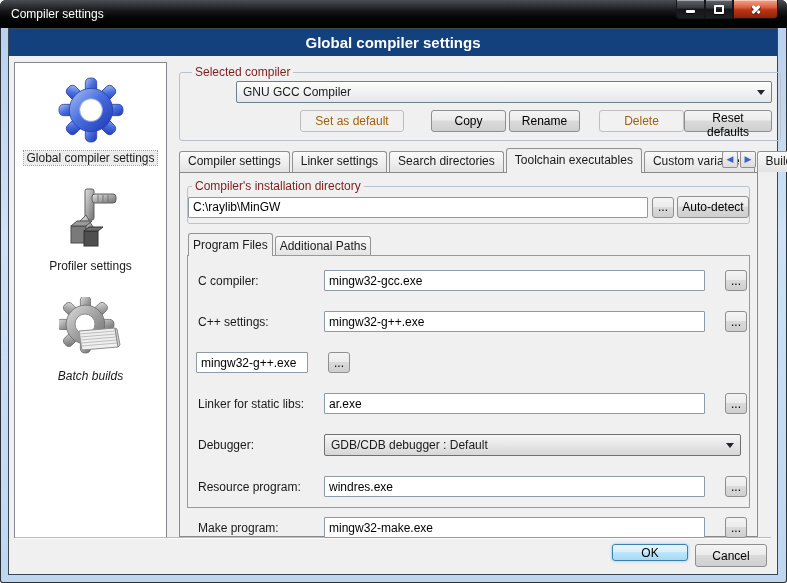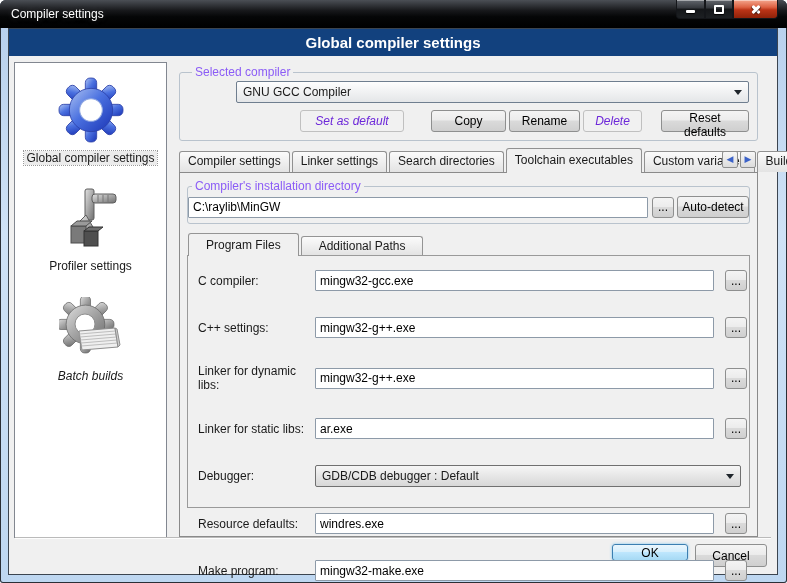--- a/index.html
+++ b/index.html
@@ -40,32 +40,32 @@
   .side-item .lbl { margin-top:8px; }
   .side-item.sel .lbl { background:#ececec; outline:1px dotted #9a9a9a; padding:0 2px; }
   .si-1 { margin-top:14px; }
   .si-2 { margin-top:22px; }
   .si-3 { margin-top:24px;font-style:italic; }
 
   
   .main { position:absolute; left:170px; top:36px; width:579px; }
 
   fieldset { border:1px solid #b9c3cd; border-radius:3px; }
-  legend { font-size:12px; color:#8b5cf6; padding:0 3px; margin-left:4px; }
+  legend { font-size:12px; color:#7f1d1d; padding:0 3px; margin-left:4px; }
 
   .grp1 { height:76px; padding:2px 8px 8px; }
   .combo { position:relative; height:22px; background:linear-gradient(#fefefe,#f2f3f4 45%,#e4e6e8); border:1px solid #6f7e8f; border-radius:2px; display:flex; align-items:center; padding:0 20px 0 6px; cursor:default;margin-left:48px; }
   .combo .arrow { position:absolute; right:6px; top:8px; width:0; height:0; border-left:4px solid transparent; border-right:4px solid transparent; border-top:5px solid #20262c; }
   .btnrow { margin-top:7px; display:flex; align-items:center; }
   .btn { height:22px; background:linear-gradient(#f4f4f4,#ececec 45%,#dadada 50%,#cfcfcf); border:1px solid #8e8f8f; border-radius:3px; font-family:"Liberation Sans",sans-serif; font-size:12px; padding:0 10px; cursor:default; }
-  .btn.disabled { color:#6d28d9; border-color:#c0c0c0; background:#f1f1f1;font-style:italic; }
+  .btn.disabled { color:#a16207; border-color:#c0c0c0; background:#f1f1f1; }
   .b-sad { width:104px; margin-left:112px; }
   .b-copy { width:75px; margin-left:27px; }
   .b-ren { width:71px; margin-left:3px; }
-  .b-del { width:59px; margin-left:3px; }
+  .b-del { width:85px; margin-left:19px; }
   .b-reset { width:88px; margin-left:auto; }
 
   
   .tabbar { margin-top:6px; height:25px; display:flex; align-items:flex-end; position:relative; z-index:2; }
   .tab { height:21px; padding:2px 8px 0; background:linear-gradient(#fbfbfb,#e3e3e3); border:1px solid #919191; border-bottom:none; border-radius:3px 3px 0 0; margin-right:2px; white-space:nowrap; cursor:default; }
   .tab.active { height:25px; padding-top:4px; background:#f0f0f0; margin-bottom:-1px; z-index:3; position:relative; }
   .tabscroll { position:absolute; right:2px; bottom:4px; display:flex; gap:2px; }
   .tsbtn { width:16px; height:17px; border:1px solid #8e8f8f; border-radius:2px; background:linear-gradient(#f7f7f7,#dcdcdc); color:#3b62c8; font-size:9px; line-height:15px; text-align:center; cursor:default; }
 
   .tabpanel { position:relative; z-index:1; height:365px; border:1px solid #8a8a8a; background:#f0f0f0; padding:6px 7px; }
@@ -73,25 +73,25 @@
   .grp2 { padding:1px 0 5px; }
   .dirrow { display:flex; align-items:center; margin-top:2px; }
   input[type="text"] { height:21px; border:1px solid #8d9aa8; background:#fff; font-family:"Liberation Sans",sans-serif; font-size:12px; padding:0 4px; border-radius:1px; }
   .dir-input { flex:1; }
   .dots { width:22px; height:21px; margin-left:4px; flex:0 0 auto; padding:0; line-height:10px; }
   .b-auto { margin-left:3px; height:22px; width:72px; padding:0; }
   .note { margin-top:4px; color:#9b2335; font-size:11.5px; }
 
   
   .subtabbar { margin-top:8px; height:23px; display:flex; align-items:flex-end; position:relative; z-index:2; margin-left:1px; }
-  .subtab { height:19px; padding:2px 17px 0; background:linear-gradient(#fbfbfb,#e3e3e3); border:1px solid #949494; border-bottom:none; border-radius:3px 3px 0 0; margin-right:2px; cursor:default; }
+  .subtab { height:19px; padding:2px 4px 0; background:linear-gradient(#fbfbfb,#e3e3e3); border:1px solid #949494; border-bottom:none; border-radius:3px 3px 0 0; margin-right:2px; cursor:default; }
   .subtab.active { height:23px; padding-top:4px; background:#f0f0f0; margin-bottom:-1px; position:relative; }
   .subpanel { position:relative; z-index:1; border:1px solid #9a9a9a; padding:14px 8px 8px; height:253px; }
 
-  .prow { display:grid; grid-template-columns:112px 1fr 20px; column-gap:7px; align-items:center; margin-bottom:26px; }
+  .prow { display:grid; grid-template-columns:112px 1fr 20px; column-gap:16px; align-items:center; margin-bottom:20px; }
   .prow .flabel { padding-left:2px; }
   .prow input[type="text"] { width:100%; }
   .combo2 { grid-column:2 / 4; height:22px; position:relative; background:linear-gradient(#f6f6f6,#e8e8e8 45%,#d7d7d7); border:1px solid #707070; border-radius:2px; display:flex; align-items:center; padding:0 20px 0 6px; cursor:default; }
   .combo2 .arrow { position:absolute; right:6px; top:8px; width:0; height:0; border-left:4px solid transparent; border-right:4px solid transparent; border-top:5px solid #20262c; }
 
   
   .sep { position:absolute; left:6px; right:6px; bottom:35px; border-top:1px solid #bababa; border-bottom:1px solid #fdfdfd; }
   .footer { position:absolute; right:10px; bottom:7px; display:flex; gap:7px; }
   .b-ok { width:76px; height:17px; background:linear-gradient(#eaf6fd,#d7effc 45%,#bde6fd 50%,#a6d9f4); border:1px solid #3c7fb1; box-shadow:0 0 3px #7ec6ee; }
   .b-cancel { width:72px; height:23px; }
@@ -265,41 +265,40 @@
             <button class="btn dots">...</button>
           </div>
 
           <div class="prow">
             <span class="flabel">C++ settings:</span>
             <input type="text" value="mingw32-g++.exe" style="">
             <button class="btn dots">...</button>
           </div>
 
           <div class="prow">
-            <span class="flabel">Linker for dynamic libs:</span>
             <input type="text" value="mingw32-g++.exe" style="">
             <button class="btn dots">...</button>
           </div>
 
           <div class="prow">
             <span class="flabel">Linker for static libs:</span>
             <input type="text" value="ar.exe" style="">
             <button class="btn dots">...</button>
           </div>
 
           <div class="prow">
             <span class="flabel">Debugger:</span>
             <div class="combo2">
               <span>GDB/CDB debugger : Default</span>
               <span class="arrow"></span>
             </div>
           </div>
 
           <div class="prow">
-            <span class="flabel">Resource defaults:</span>
+            <span class="flabel">Resource program:</span>
             <input type="text" value="windres.exe" style="">
             <button class="btn dots">...</button>
           </div>
 
           <div class="prow">
             <span class="flabel">Make program:</span>
             <input type="text" value="mingw32-make.exe" style="">
             <button class="btn dots">...</button>
           </div>
 

